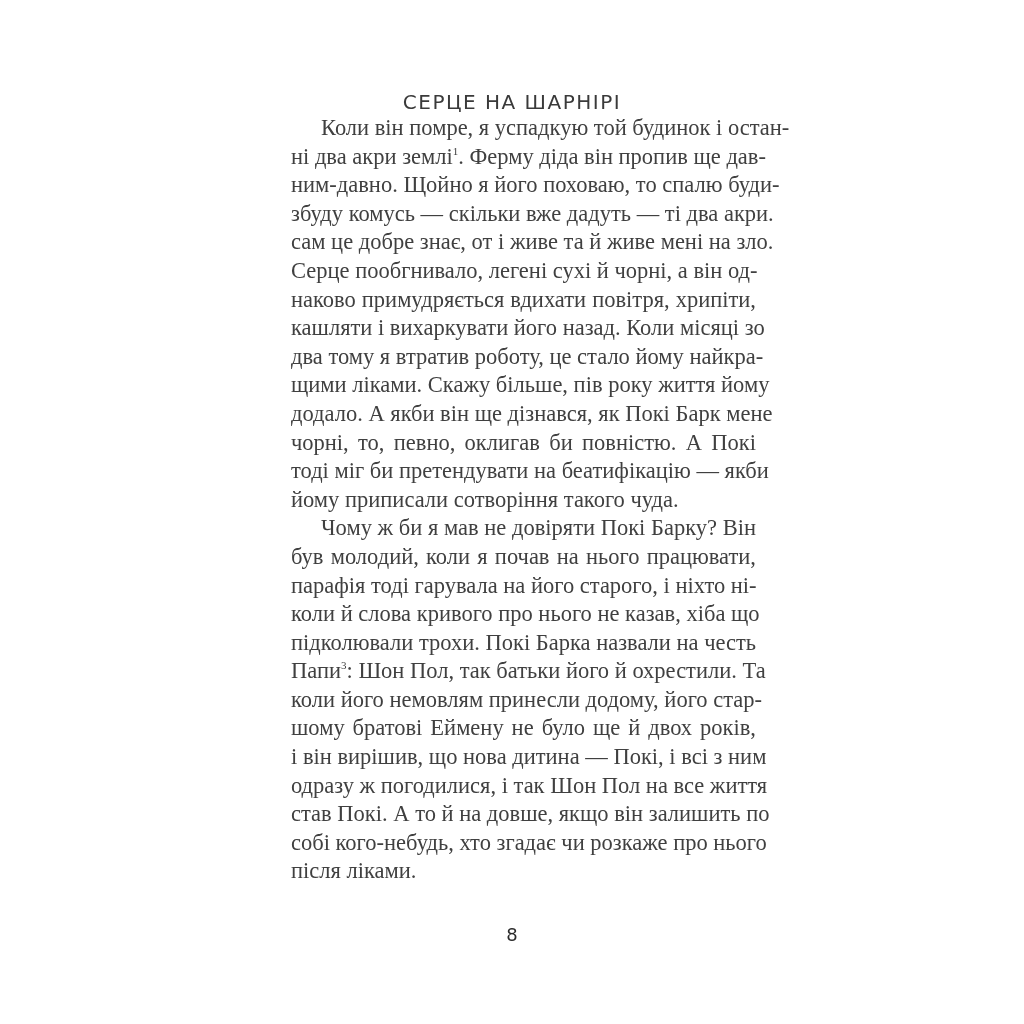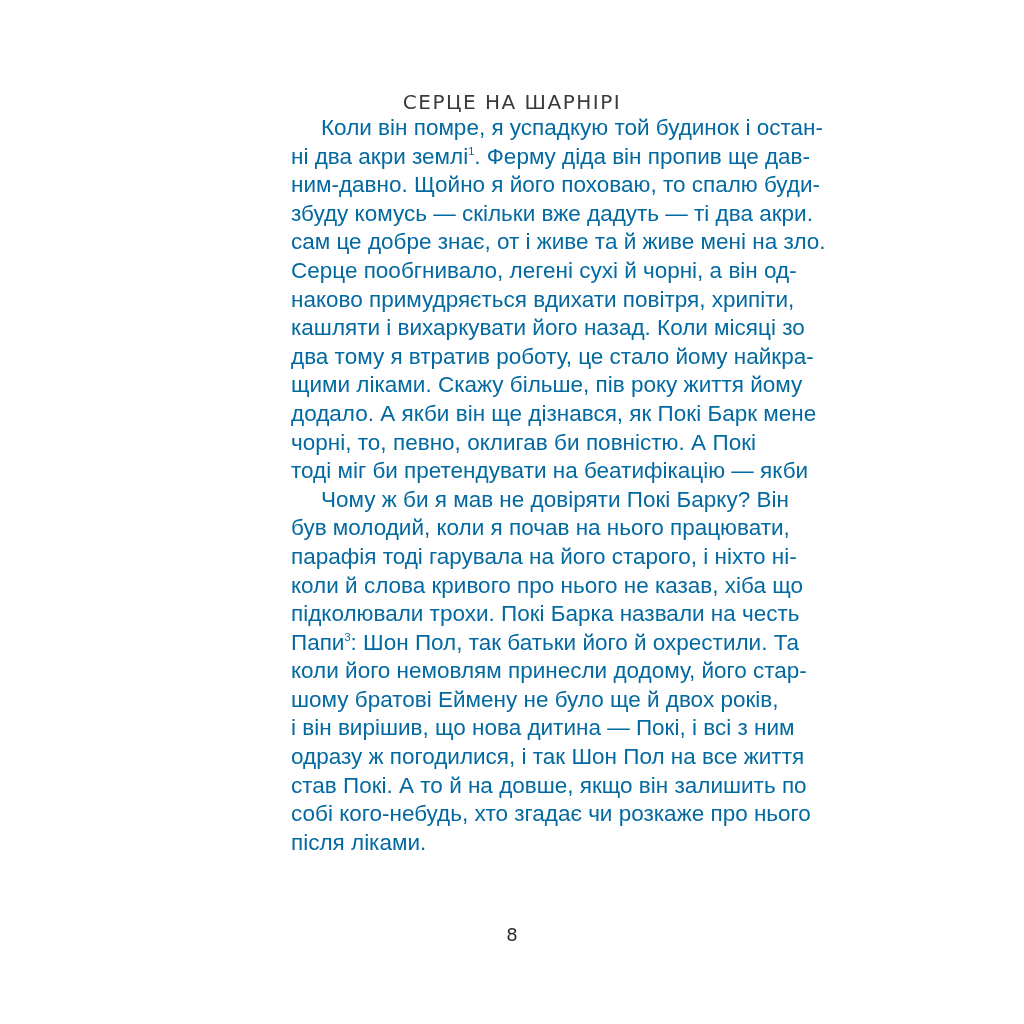--- a/index.html
+++ b/index.html
@@ -33,26 +33,26 @@
       left: 291px;
       width: 465px;
     }
     .para {
       margin: 0;
     }
     .line {
       display: block;
       height: 28.6px;
       line-height: 28.6px;
-      font-family: Liberation Sans, sans-serif;
+      font-family: Liberation Serif, serif;
       font-size: 22.5px;
       white-space: nowrap;
       text-align: justify;
       text-align-last: justify;
-      color: #0369a1;
+      color: #404040;
     }
     .line.indent {
       padding-left: 30px;
     }
     .line.last {
       text-align-last: left;
     }
     sup {
       font-size: 11px;
       line-height: 0;
@@ -83,20 +83,21 @@
     <span class="line"><span>збуду комусь — скільки вже дадуть — ті два акри.</span></span>
     <span class="line"><span>сам це добре знає, от і живе та й живе мені на зло.</span></span>
     <span class="line"><span>Серце пообгнивало, легені сухі й чорні, а він од-</span></span>
     <span class="line"><span>наково примудряється вдихати повітря, хрипіти,</span></span>
     <span class="line"><span>кашляти і вихаркувати його назад. Коли місяці зо</span></span>
     <span class="line"><span>два тому я втратив роботу, це стало йому найкра-</span></span>
     <span class="line"><span>щими ліками. Скажу більше, пів року життя йому</span></span>
     <span class="line"><span>додало. А якби він ще дізнався, як Покі Барк мене</span></span>
     <span class="line"><span>чорні, то, певно, оклигав би повністю. А Покі</span></span>
     <span class="line"><span>тоді міг би претендувати на беатифікацію — якби</span></span>
+    <span class="line last"><span>йому приписали сотворіння такого чуда.</span></span>
   </div>
 
   <div class="para">
     <span class="line indent"><span>Чому ж би я мав не довіряти Покі Барку? Він</span></span>
     <span class="line"><span>був молодий, коли я почав на нього працювати,</span></span>
     <span class="line"><span>парафія тоді гарувала на його старого, і ніхто ні-</span></span>
     <span class="line"><span>коли й слова кривого про нього не казав, хіба що</span></span>
     <span class="line"><span>підколювали трохи. Покі Барка назвали на честь</span></span>
     <span class="line"><span>Папи</span><sup>3</sup><span>: Шон Пол, так батьки його й охрестили. Та</span></span>
     <span class="line"><span>коли його немовлям принесли додому, його стар-</span></span>

